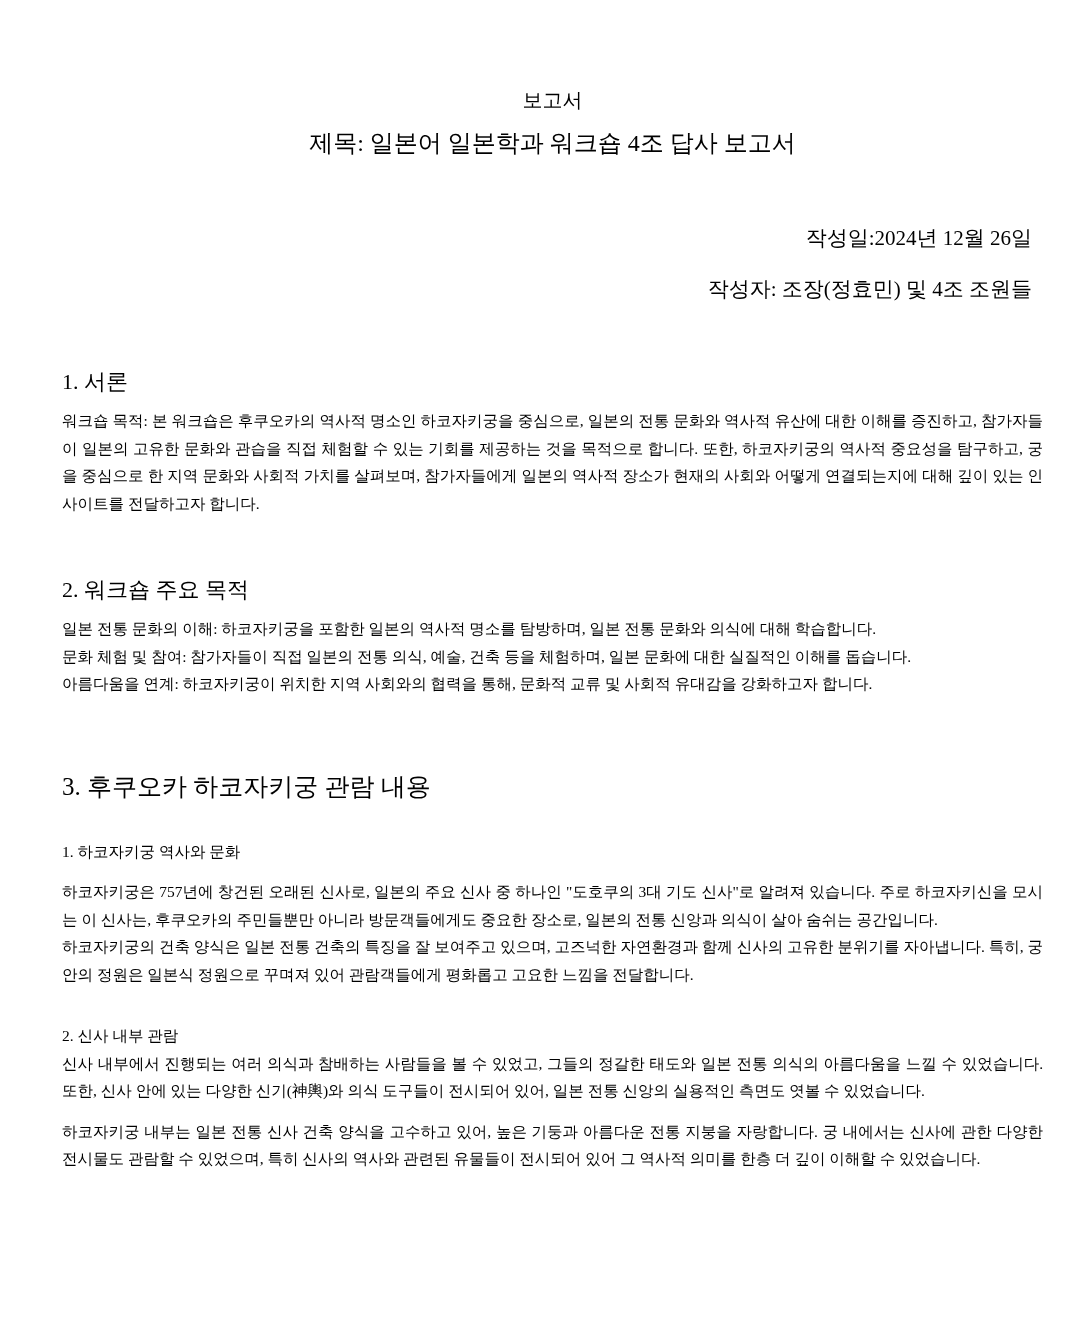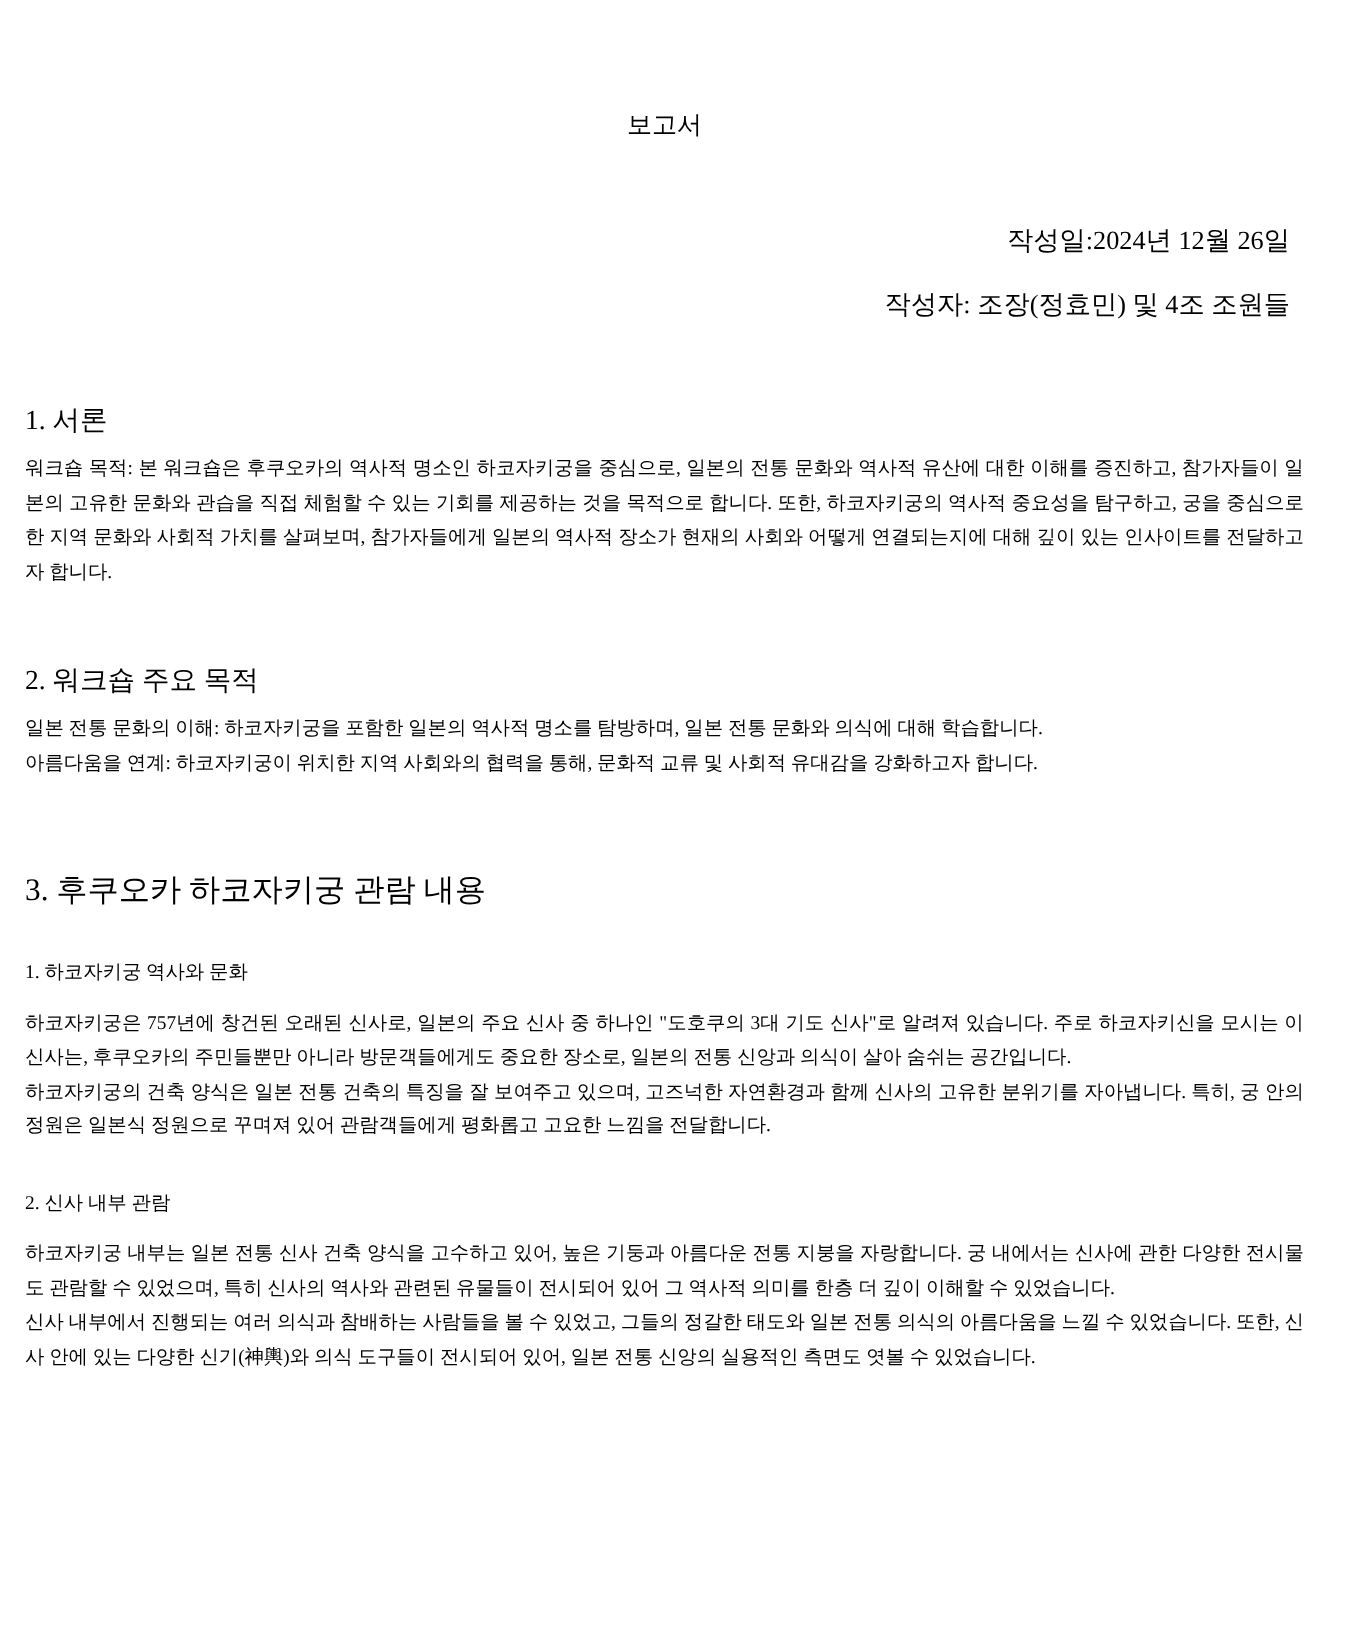--- a/index.html
+++ b/index.html
@@ -11,21 +11,21 @@
     width: 1087px;
     min-height: 1320px;
     font-family: "Liberation Serif", "DejaVu Serif", serif;
     color: #000000;
     box-sizing: border-box;
   }
   .page {
     box-sizing: border-box;
     width: 1087px;
     min-height: 1320px;
-    padding: 86px 44px 60px 20px;
+    padding: 86px 44px 60px 62px;
     background: #ffffff;
   }
   .doc-type {
     text-align: center;
     font-size: 20px;
     line-height: 28px;
     margin: 0;
     font-weight: normal;
   }
   .doc-title {
@@ -69,36 +69,38 @@
   }
   .sub-body { margin-top: 13px; }
 </style>
 </head>
 <body>
 
 <div class="page">
 
   <p class="doc-type">보고서</p>
 
+  <p class="doc-title">제목: 일본어 일본학과 워크숍 4조 답사 보고서</p>
 
   <div class="meta-block">
     <p class="meta-line">작성일:2024년 12월 26일</p>
     <p class="meta-line">작성자: 조장(정효민) 및 4조 조원들</p>
   </div>
 
   <h2 class="section-heading">1. 서론</h2>
   <p class="body-para">워크숍 목적: 본 워크숍은 후쿠오카의 역사적 명소인 하코자키궁을 중심으로, 일본의 전통 문화와 역사적 유산에 대한 이해를 증진하고, 참가자들이 일본의 고유한 문화와 관습을 직접 체험할 수 있는 기회를 제공하는 것을 목적으로 합니다. 또한, 하코자키궁의 역사적 중요성을 탐구하고, 궁을 중심으로 한 지역 문화와 사회적 가치를 살펴보며, 참가자들에게 일본의 역사적 장소가 현재의 사회와 어떻게 연결되는지에 대해 깊이 있는 인사이트를 전달하고자 합니다.</p>
 
   <h2 class="section-heading">2. 워크숍 주요 목적</h2>
   <p class="body-para">일본 전통 문화의 이해: 하코자키궁을 포함한 일본의 역사적 명소를 탐방하며, 일본 전통 문화와 의식에 대해 학습합니다.</p>
+  <p class="body-para tight">문화 체험 및 참여: 참가자들이 직접 일본의 전통 의식, 예술, 건축 등을 체험하며, 일본 문화에 대한 실질적인 이해를 돕습니다.</p>
   <p class="body-para tight">아름다움을 연계: 하코자키궁이 위치한 지역 사회와의 협력을 통해, 문화적 교류 및 사회적 유대감을 강화하고자 합니다.</p>
 
   <h2 class="section-heading large">3. 후쿠오카 하코자키궁 관람 내용</h2>
 
   <p class="sub-heading">1. 하코자키궁 역사와 문화</p>
   <p class="body-para sub-body">하코자키궁은 757년에 창건된 오래된 신사로, 일본의 주요 신사 중 하나인 "도호쿠의 3대 기도 신사"로 알려져 있습니다. 주로 하코자키신을 모시는 이 신사는, 후쿠오카의 주민들뿐만 아니라 방문객들에게도 중요한 장소로, 일본의 전통 신앙과 의식이 살아 숨쉬는 공간입니다.</p>
   <p class="body-para tight">하코자키궁의 건축 양식은 일본 전통 건축의 특징을 잘 보여주고 있으며, 고즈넉한 자연환경과 함께 신사의 고유한 분위기를 자아냅니다. 특히, 궁 안의 정원은 일본식 정원으로 꾸며져 있어 관람객들에게 평화롭고 고요한 느낌을 전달합니다.</p>
 
   <p class="sub-heading">2. 신사 내부 관람</p>
+  <p class="body-para tight">신사 내부에서 진행되는 여러 의식과 참배하는 사람들을 볼 수 있었고, 그들의 정갈한 태도와 일본 전통 의식의 아름다움을 느낄 수 있었습니다. 또한, 신사 안에 있는 다양한 신기(神輿)와 의식 도구들이 전시되어 있어, 일본 전통 신앙의 실용적인 측면도 엿볼 수 있었습니다.</p>
   <p class="body-para sub-body">하코자키궁 내부는 일본 전통 신사 건축 양식을 고수하고 있어, 높은 기둥과 아름다운 전통 지붕을 자랑합니다. 궁 내에서는 신사에 관한 다양한 전시물도 관람할 수 있었으며, 특히 신사의 역사와 관련된 유물들이 전시되어 있어 그 역사적 의미를 한층 더 깊이 이해할 수 있었습니다.</p>
-  <p class="body-para tight">신사 내부에서 진행되는 여러 의식과 참배하는 사람들을 볼 수 있었고, 그들의 정갈한 태도와 일본 전통 의식의 아름다움을 느낄 수 있었습니다. 또한, 신사 안에 있는 다양한 신기(神輿)와 의식 도구들이 전시되어 있어, 일본 전통 신앙의 실용적인 측면도 엿볼 수 있었습니다.</p>
 
 </div>
 
 </body></html>

